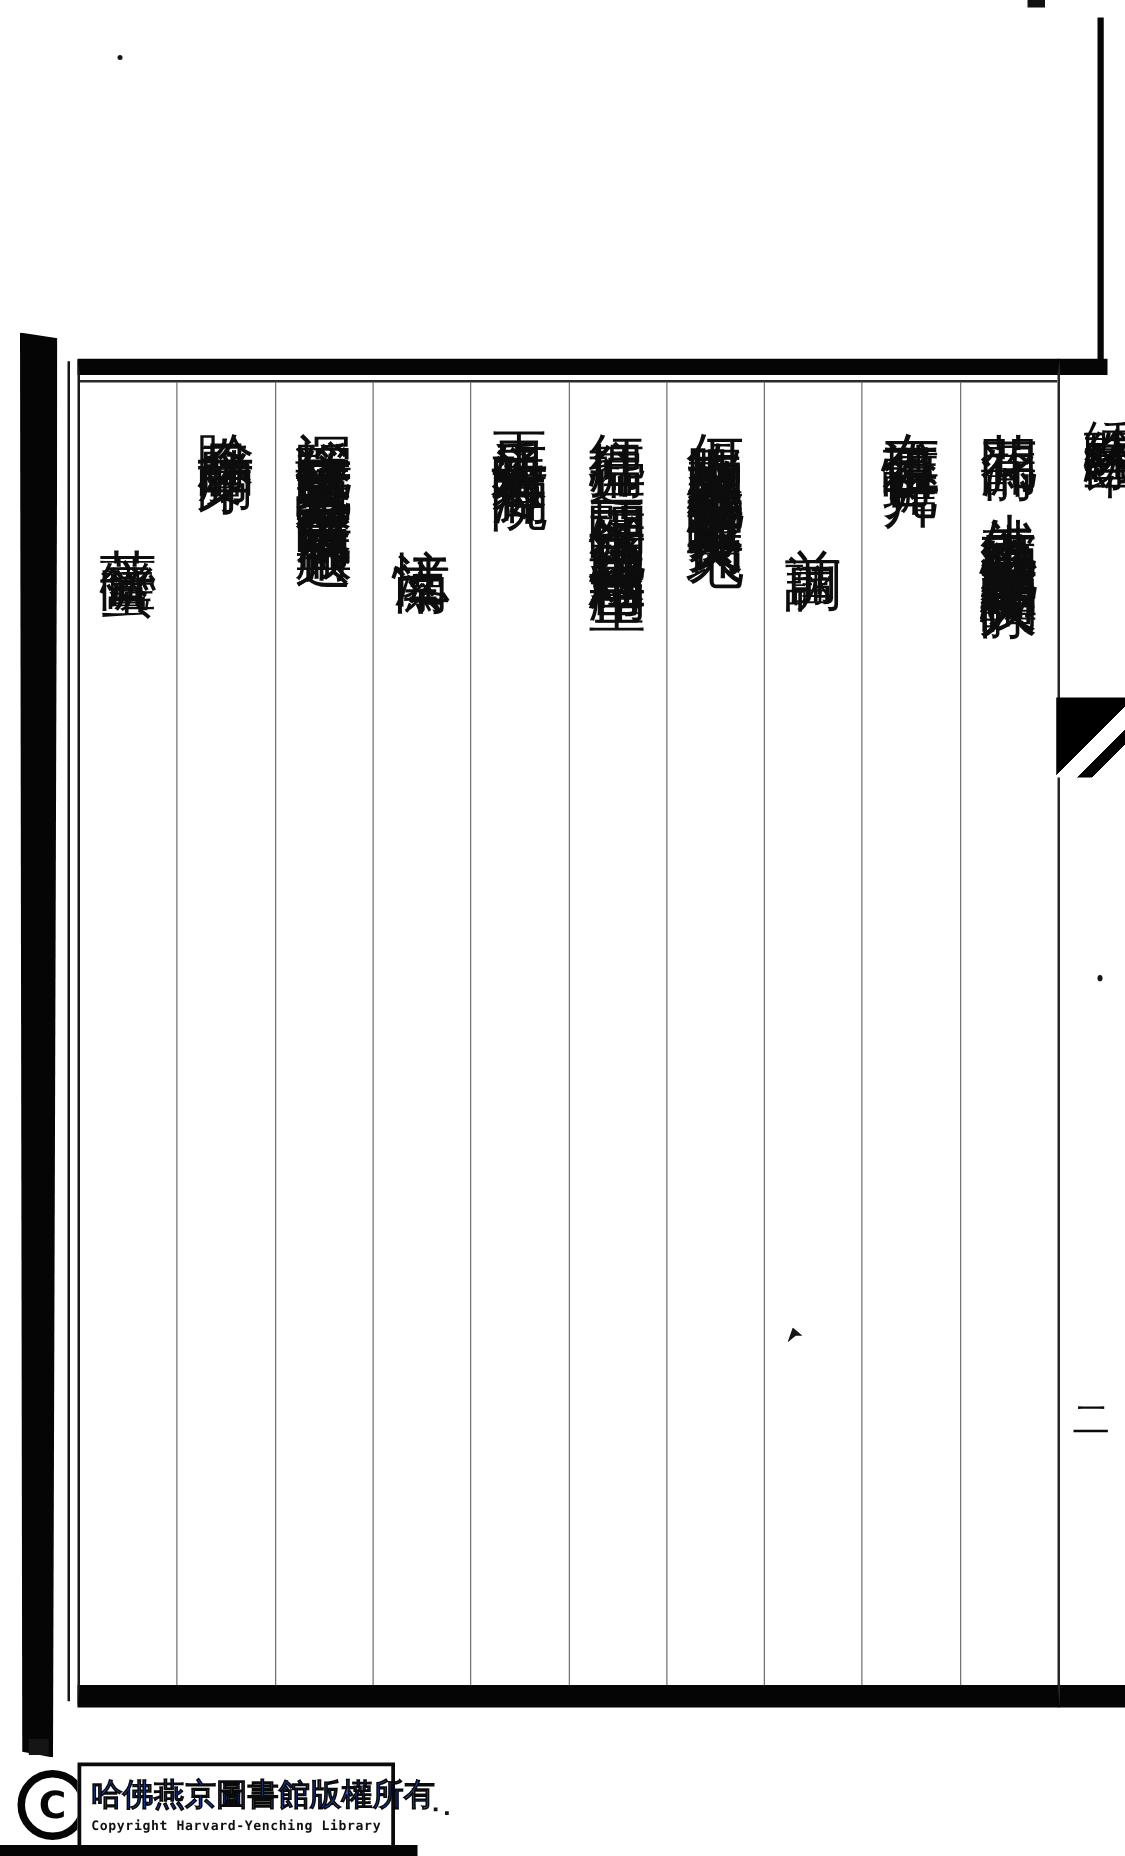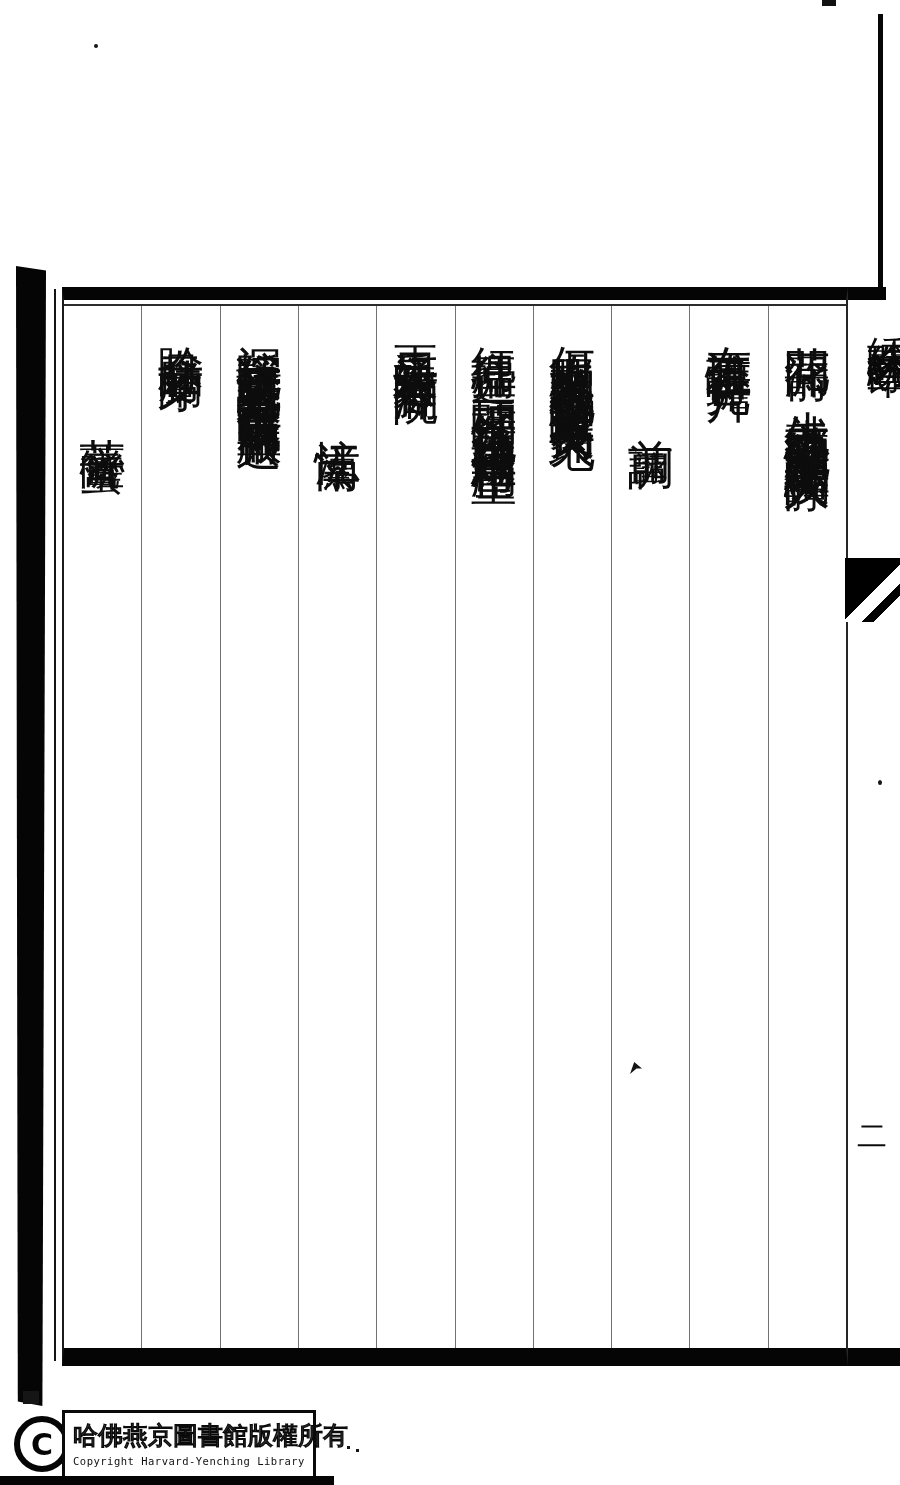--- a/index.html
+++ b/index.html
@@ -102,29 +102,29 @@
   }
   .stamp-box{
     position:absolute;left:62px;top:1410px;width:254px;height:70px;
     border:3px solid #0a0a0a;box-sizing:border-box;
     background:#fff;
     display:flex;flex-direction:column;justify-content:center;
     padding-left:8px;
   }
   .stamp-cn{
     font-size:25px;letter-spacing:0px;line-height:26px;
-    color:#404040;
+    color:#1d4ed8;
     -webkit-text-stroke:1.3px #0a0a0a;
     text-stroke:1.3px #0a0a0a;
     white-space:nowrap;
   }
   .stamp-en{
     margin-top:6px;
     font-family:"DejaVu Sans Mono","Liberation Mono",monospace;
-    font-weight:normal;font-size:10.5px;letter-spacing:0.5px;color:#111;
+    font-weight:bold;font-size:10.5px;letter-spacing:0.5px;color:#111;
     white-space:nowrap;
   }
   .bottom-strip{position:absolute;left:0;top:1476px;width:334px;height:9px;background:#050505;}
 </style>
 </head>
 <body>
 
 <div class="page">
 
   <div class="spine"></div>

